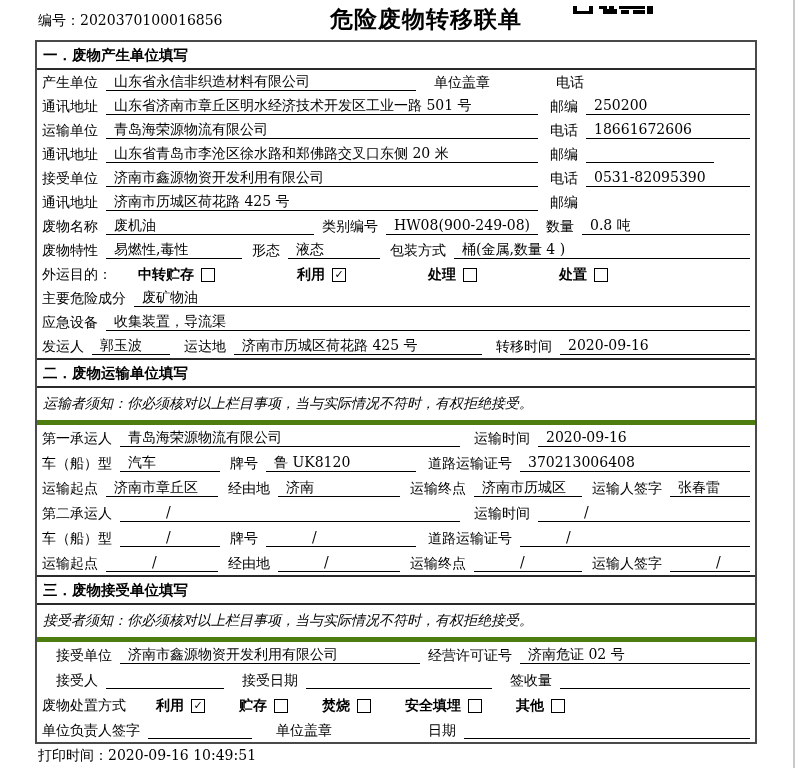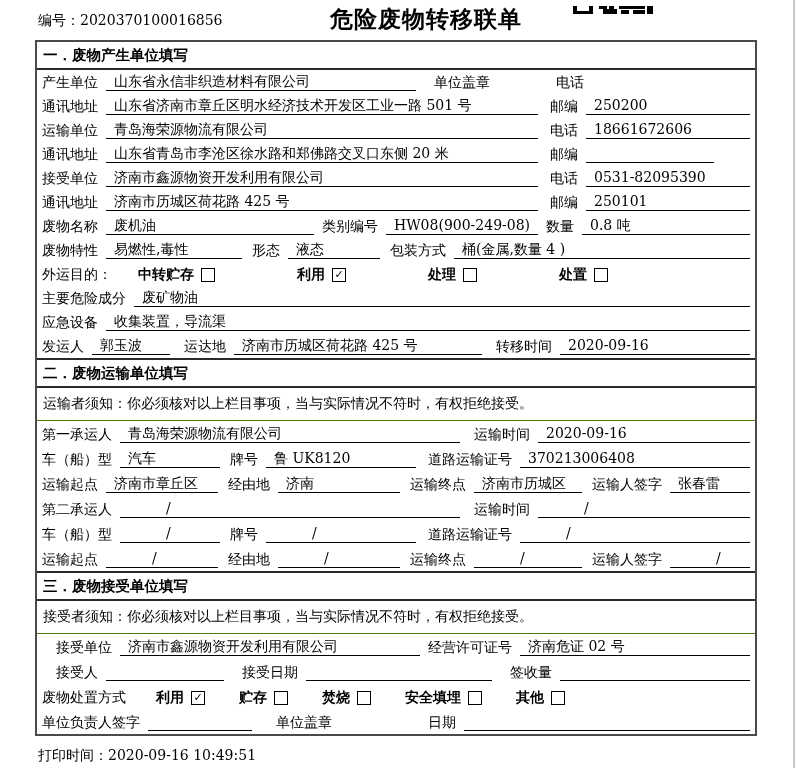--- a/index.html
+++ b/index.html
@@ -13,21 +13,21 @@
   .serial{position:absolute;left:38px;top:12px;font-size:14px;white-space:nowrap;}
   .title{position:absolute;left:0;top:4px;width:100%;text-align:center;font-size:23px;font-weight:bold;
          font-family:"Liberation Sans","DejaVu Sans",sans-serif;transform:translateX(28px);letter-spacing:1px;}
   .qr{position:absolute;right:141px;top:0;}
   
   .form-table{position:absolute;left:35px;top:40px;width:722px;border:2px solid #4a4a4a;background:#fff;box-sizing:border-box;}
   .sec-heading{height:26px;line-height:26px;font-weight:bold;padding-left:6px;
          border-top:2px solid #2a2a2a;border-bottom:2px solid #2a2a2a;
          font-family:"Liberation Sans","DejaVu Sans",sans-serif;font-size:14.5px;}
   .section:first-child .sec-heading{border-top:none;}
-  .notice{height:32px;display:flex;align-items:center;padding-left:6px;border-bottom:1px solid #4d7c0f;font-size:14px;}
+  .notice{height:32px;display:flex;align-items:center;padding-left:6px;border-bottom:5px solid #4d7c0f;font-size:14px;font-style:italic;}
   .row{display:flex;align-items:flex-end;height:24px;padding:0 5px 0 5px;font-size:14px;}
   .section.s23 .row{height:25px;}
   .lbl{white-space:nowrap;margin-right:8px;padding-bottom:2px;}
   .val{border-bottom:1px solid #000;height:20px;display:inline-flex;align-items:flex-end;
        margin-bottom:3px;overflow:hidden;box-sizing:border-box;}
   .vtext{padding-left:8px;white-space:nowrap;line-height:17px;}
   .opt{display:inline-flex;align-items:center;padding-bottom:2px;white-space:nowrap;}
   .otext{margin-right:7px;font-weight:bold;}
   .cb{display:inline-block;width:12px;height:12px;border:1px solid #000;font-size:11px;line-height:12px;
       text-align:center;box-sizing:content-box;font-family:"DejaVu Sans",sans-serif;}
@@ -108,23 +108,20 @@
         <span class="val" style="flex: 1 1 0%;">
           <span class="vtext">0531-82095390</span>
         </span>
       </div>
       <div class="row">
         <span class="lbl">通讯地址</span>
         <span class="val" style="width: 432px;">
           <span class="vtext">济南市历城区荷花路 425 号</span>
         </span>
         <span class="lbl" style="margin-left: 12px;">邮编</span>
-        <span class="val" style="flex: 1 1 0%;">
-          <span class="vtext">250101</span>
-        </span>
       </div>
       <div class="row">
         <span class="lbl">废物名称</span>
         <span class="val" style="width: 208px;">
           <span class="vtext">废机油</span>
         </span>
         <span class="lbl" style="margin-left: 8px;">类别编号</span>
         <span class="val" style="width: 152px;">
           <span class="vtext">HW08(900-249-08)</span>
         </span>

